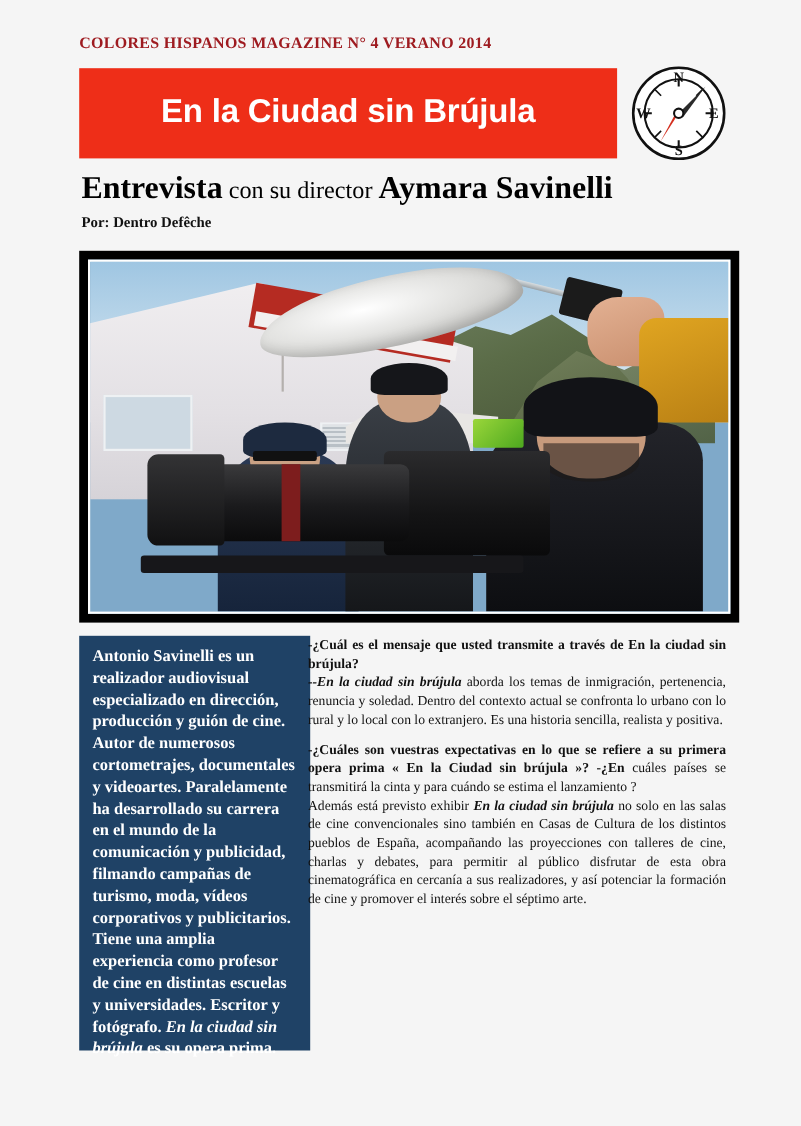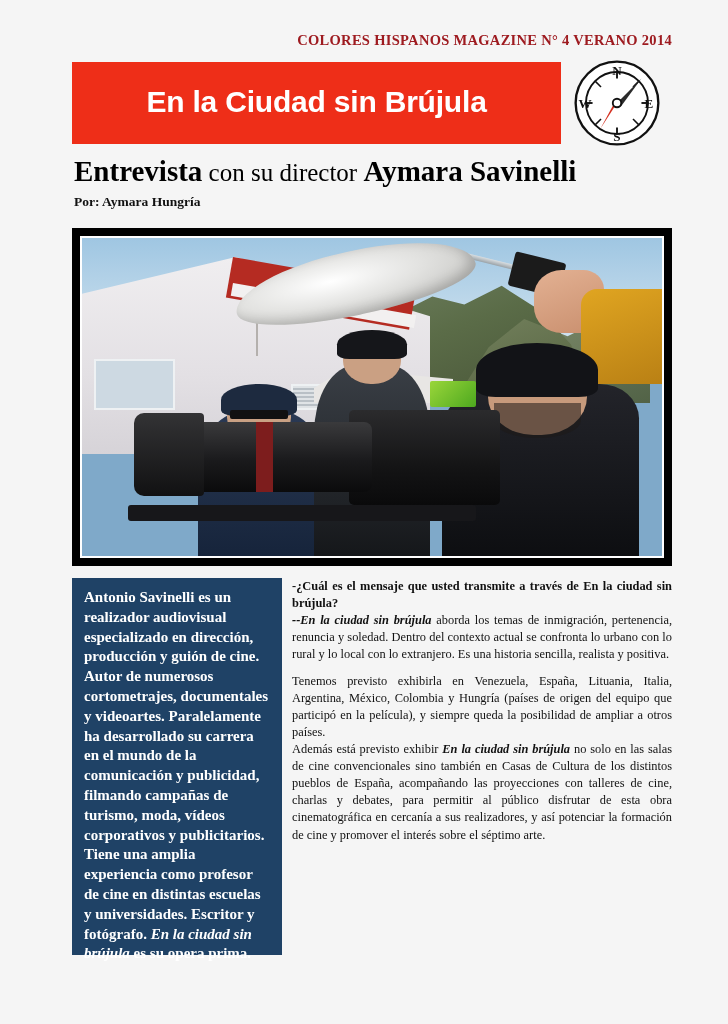--- a/index.html
+++ b/index.html
@@ -22,21 +22,20 @@
     height: 1024px;
     background: #f5f5f5;
   }
 
   
   .masthead {
     position: absolute;
     left: 72px;
     top: 32px;
     width: 600px;
-    text-align: right;
     color: #9e1b20;
     font-family: "Liberation Serif", serif;
     font-weight: bold;
     font-size: 14.5px;
     letter-spacing: 0.3px;
   }
 
   
   .banner-wrap {
     position: absolute;
@@ -82,21 +81,21 @@
     left: 74px;
     top: 156px;
     width: 600px;
     color: #000;
     font-family: "Liberation Serif", serif;
     font-size: 29px;
     line-height: 1.05;
     white-space: nowrap;
   }
   .headline .strong { font-weight: bold; text-align: right; }
-  .headline .light  { font-weight: normal; font-size: 25px; }
+  .headline .light  { font-weight: normal; font-size: 22px; }
 
   .byline {
     position: absolute;
     left: 74px;
     top: 192px;
     width: 400px;
     font-family: "Liberation Serif", serif;
     font-weight: bold;
     font-size: 13.5px;
     line-height: 1.45;
@@ -383,21 +382,21 @@
     font-family: "Liberation Serif", serif;
     font-weight: bold;
     font-size: 15px;
     line-height: 1.32;
   }
   .bio-box em { font-style: italic; }
 
   
   .article {
     position: absolute;
-    left: 292px;
+    left: 280px;
     top: 578px;
     width: 380px;
     font-family: "Liberation Serif", serif;
     font-size: 12.4px;
     line-height: 1.38;
     color: #111;
     text-align: justify;
   }
   .q {
     font-weight: bold;
@@ -440,21 +439,21 @@
         <text x="16" y="55" font-family="Liberation Serif, serif" font-size="14" font-weight="bold" text-anchor="middle" fill="#111">W</text>
       </svg>
     </div>
   </div>
 
   <div class="headline">
     <span class="strong">Entrevista</span><span class="light"> con su director </span><span class="strong">Aymara Savinelli</span>
   </div>
 
   <div class="byline">
-    <div>Por: Aymara Hungría</div>
+    <div>Por: Dentro Defêche</div>
   </div>
 
   <div class="photo-frame">
     <div class="photo-inner">
       <div class="photo-art">
         <div class="sky"></div>
         <div class="mountain"></div>
         <div class="mountain2"></div>
         <div class="building"></div>
         <div class="roof-red"></div>
@@ -490,17 +489,17 @@
   </div>
 
   <div class="bio-box">
     <span>Antonio Savinelli es un realizador audiovisual especializado en dirección, producción y guión de cine. Autor de numerosos cortometrajes, documentales y videoartes. Paralelamente ha desarrollado su carrera en el mundo de la comunicación y publicidad, filmando campañas de turismo, moda, vídeos corporativos y publicitarios. Tiene una amplia experiencia como profesor de cine en distintas escuelas y universidades. Escritor y fotógrafo. </span><em>En la ciudad sin brújula</em><span> es su opera prima.</span>
   </div>
 
   <div class="article">
     <p class="q">-¿Cuál es el mensaje que usted transmite a través de En la ciudad sin brújula?</p>
     <p class="a"><span class="bi">--</span><span class="bi">En la ciudad sin brújula</span><span> aborda los temas de inmigración, pertenencia, renuncia y soledad. Dentro del contexto actual se confronta lo urbano con lo rural y lo local con lo extranjero. Es una historia sencilla, realista y positiva.</span></p>
     <div class="gap"></div>
-    <p class="a">Tenemos previsto exhibirla en Venezuela, España, Lituania, Italia, Argentina, México, Colombia y Hungría (países de origen del equipo que participó en la película), y siempre queda la posibilidad de ampliar a otros países.</p>
+    <p class="a"><span class="q">-¿Cuáles son vuestras expectativas en lo que se refiere a su primera opera prima « En la Ciudad sin brújula »? -¿En</span><span> cuáles países se transmitirá la cinta y para cuándo se estima el lanzamiento ?</span></p>
     <p class="a"><span>Además está previsto exhibir </span><span class="bi">En la ciudad sin brújula</span><span> no solo en las salas de cine convencionales sino también en Casas de Cultura de los distintos pueblos de España, acompañando las proyecciones con talleres de cine, charlas y debates, para permitir al público disfrutar de esta obra cinematográfica en cercanía a sus realizadores, y así potenciar la formación de cine y promover el interés sobre el séptimo arte.</span></p>
   </div>
 
 </div>
 
 </body></html>

